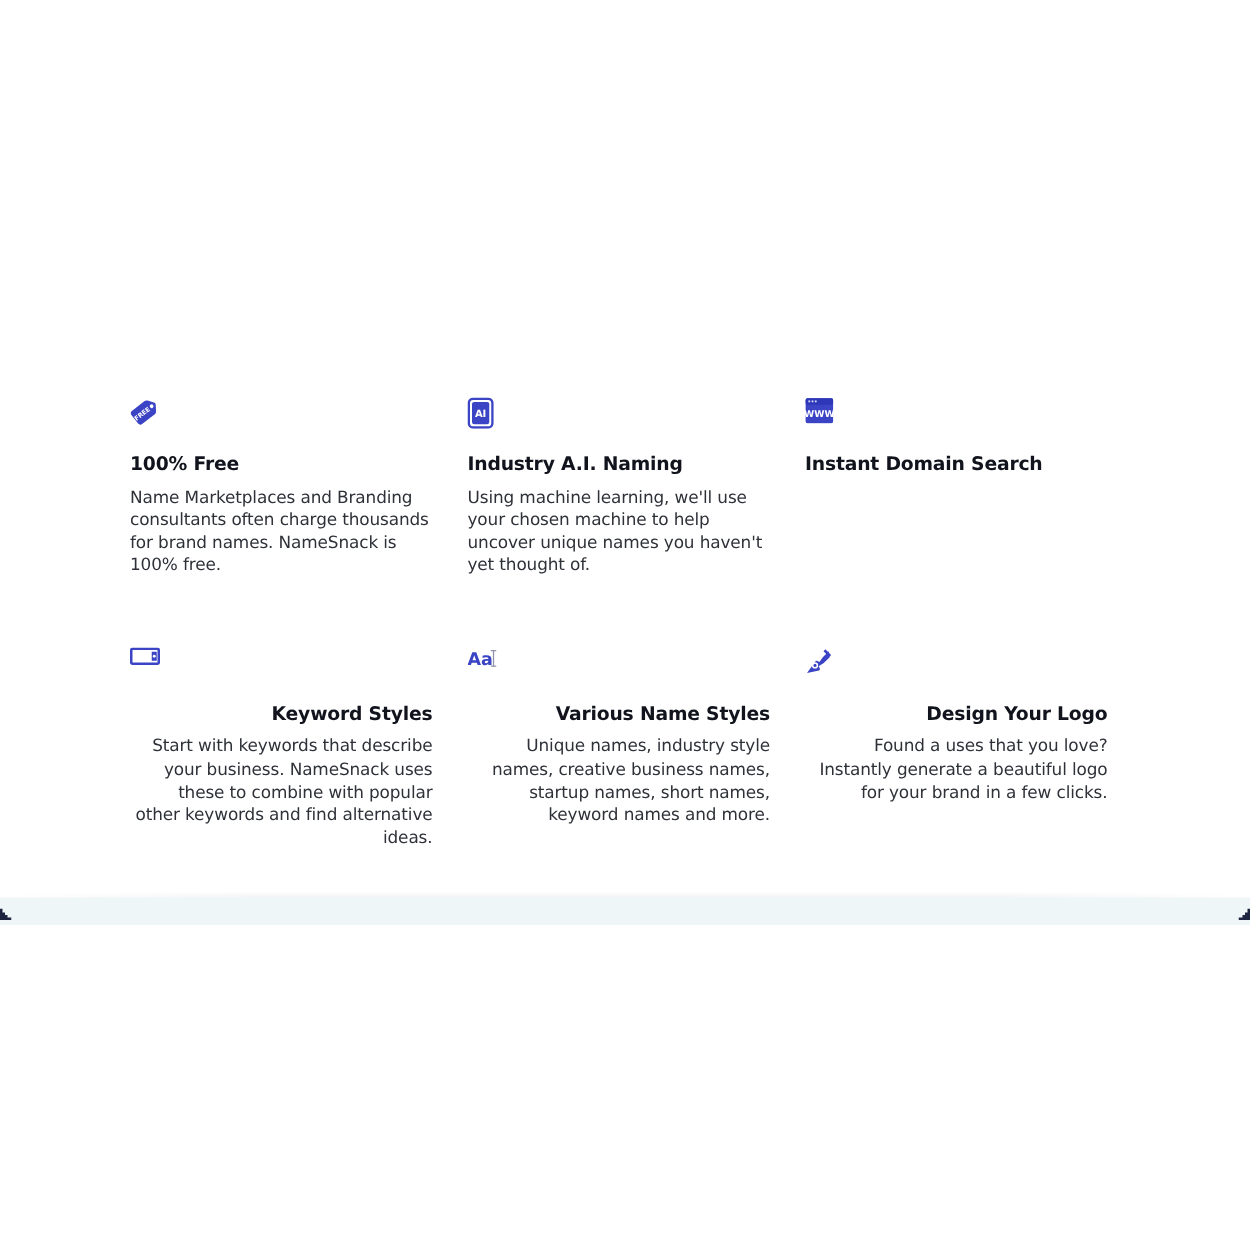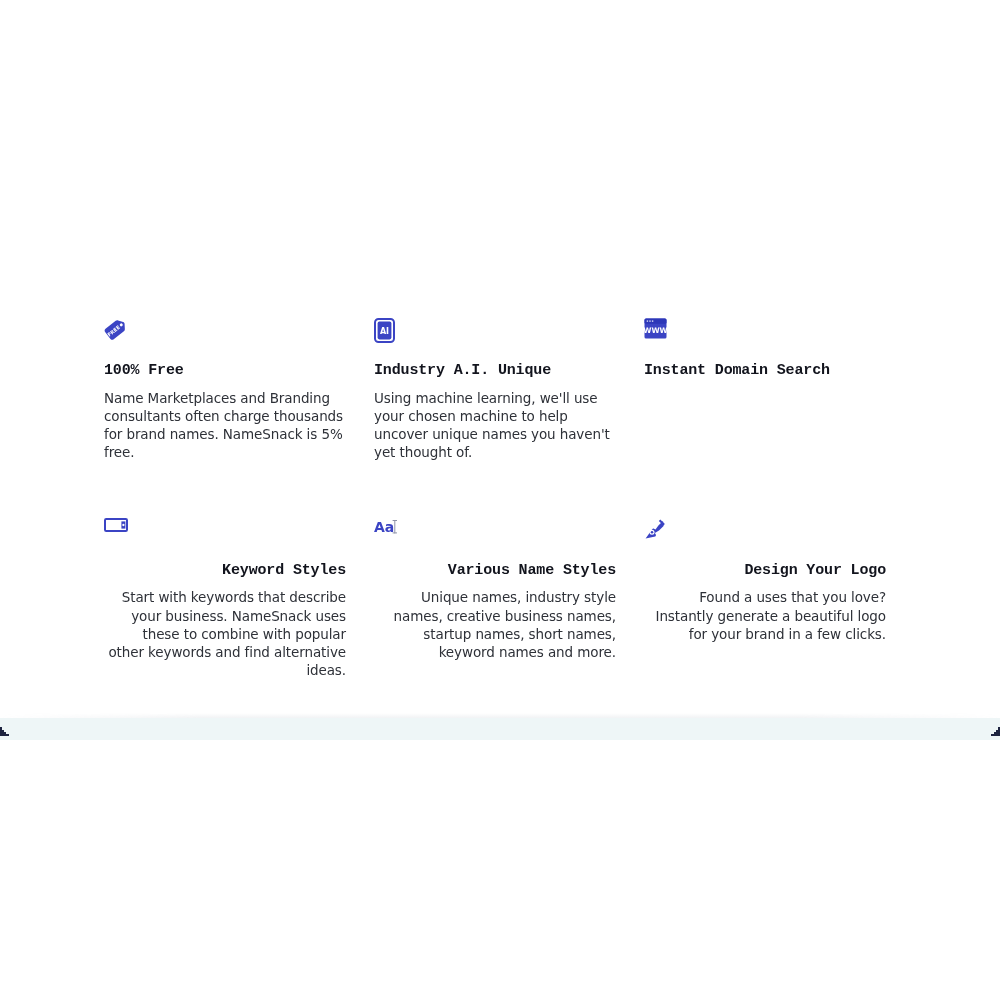--- a/index.html
+++ b/index.html
@@ -58,21 +58,20 @@
   }
   .feature-icon svg { display: block; }
 
   .feature-title {
     font-size: 15px;
     font-weight: bold;
     color: #12141d;
     letter-spacing: -0.15px;
     margin: 0 0 8px 0;
     line-height: 1.25;
-    font-family: Liberation Mono, monospace;
   }
 
   .feature-desc {
     font-size: 13.5px;
     line-height: 18.2px;
     color: #2e3138;
     margin: 0;
     letter-spacing: -0.1px;
   }
 
@@ -130,32 +129,32 @@
         <span class="feature-icon">
           <svg width="26" height="26" viewBox="0 0 26 26" xmlns="http://www.w3.org/2000/svg">
             <g transform="rotate(-38 13 13)">
               <path d="M3 6.5 C3 5.2 4.0 4.2 5.3 4.2 L18.2 4.2 C19.0 4.2 19.8 4.6 20.3 5.3 L23.4 9.7 C23.9 10.4 23.9 11.3 23.4 12.0 L20.3 16.4 C19.8 17.1 19.0 17.5 18.2 17.5 L5.3 17.5 C4.0 17.5 3 16.5 3 15.2 Z" fill="#3b44c4"></path>
               <circle cx="20.1" cy="10.85" r="1.5" fill="#ffffff"></circle>
               <text x="10.5" y="12.8" font-family="DejaVu Sans, sans-serif" font-size="5.1" font-weight="bold" fill="#ffffff" text-anchor="middle">FREE</text>
             </g>
           </svg>
         </span>
         <h3 class="feature-title">100% Free</h3>
-        <p class="feature-desc">Name Marketplaces and Branding consultants often charge thousands for brand names. NameSnack is 5% free.</p>
+        <p class="feature-desc">Name Marketplaces and Branding consultants often charge thousands for brand names. NameSnack is 100% free.</p>
       </div>
 
       <div class="feature-card">
         <span class="feature-icon">
           <svg width="21" height="25" viewBox="0 0 21 25" xmlns="http://www.w3.org/2000/svg">
             <rect x="1" y="1" width="19" height="23" rx="3.5" ry="3.5" fill="none" stroke="#3b44c4" stroke-width="2"></rect>
             <rect x="3.6" y="3.6" width="13.8" height="17.8" rx="1.8" ry="1.8" fill="#3b44c4"></rect>
             <text x="10.5" y="15.6" font-family="DejaVu Sans, sans-serif" font-size="8" font-weight="bold" fill="#ffffff" text-anchor="middle">AI</text>
           </svg>
         </span>
-        <h3 class="feature-title">Industry A.I. Unique</h3>
+        <h3 class="feature-title">Industry A.I. Naming</h3>
         <p class="feature-desc">Using machine learning, we'll use your chosen machine to help uncover unique names you haven't yet thought of.</p>
       </div>
 
       <div class="feature-card">
         <span class="feature-icon">
           <svg width="23" height="21" viewBox="0 0 23 21" xmlns="http://www.w3.org/2000/svg">
             <rect x="0.5" y="0.5" width="22" height="20" rx="1.5" ry="1.5" fill="#3b44c4"></rect>
             <rect x="0.5" y="0.5" width="22" height="5.2" rx="1.5" ry="1.5" fill="#2d37b8"></rect>
             <circle cx="3.4" cy="3.1" r="0.85" fill="#c9ccf0"></circle>
             <circle cx="6.0" cy="3.1" r="0.85" fill="#c9ccf0"></circle>

